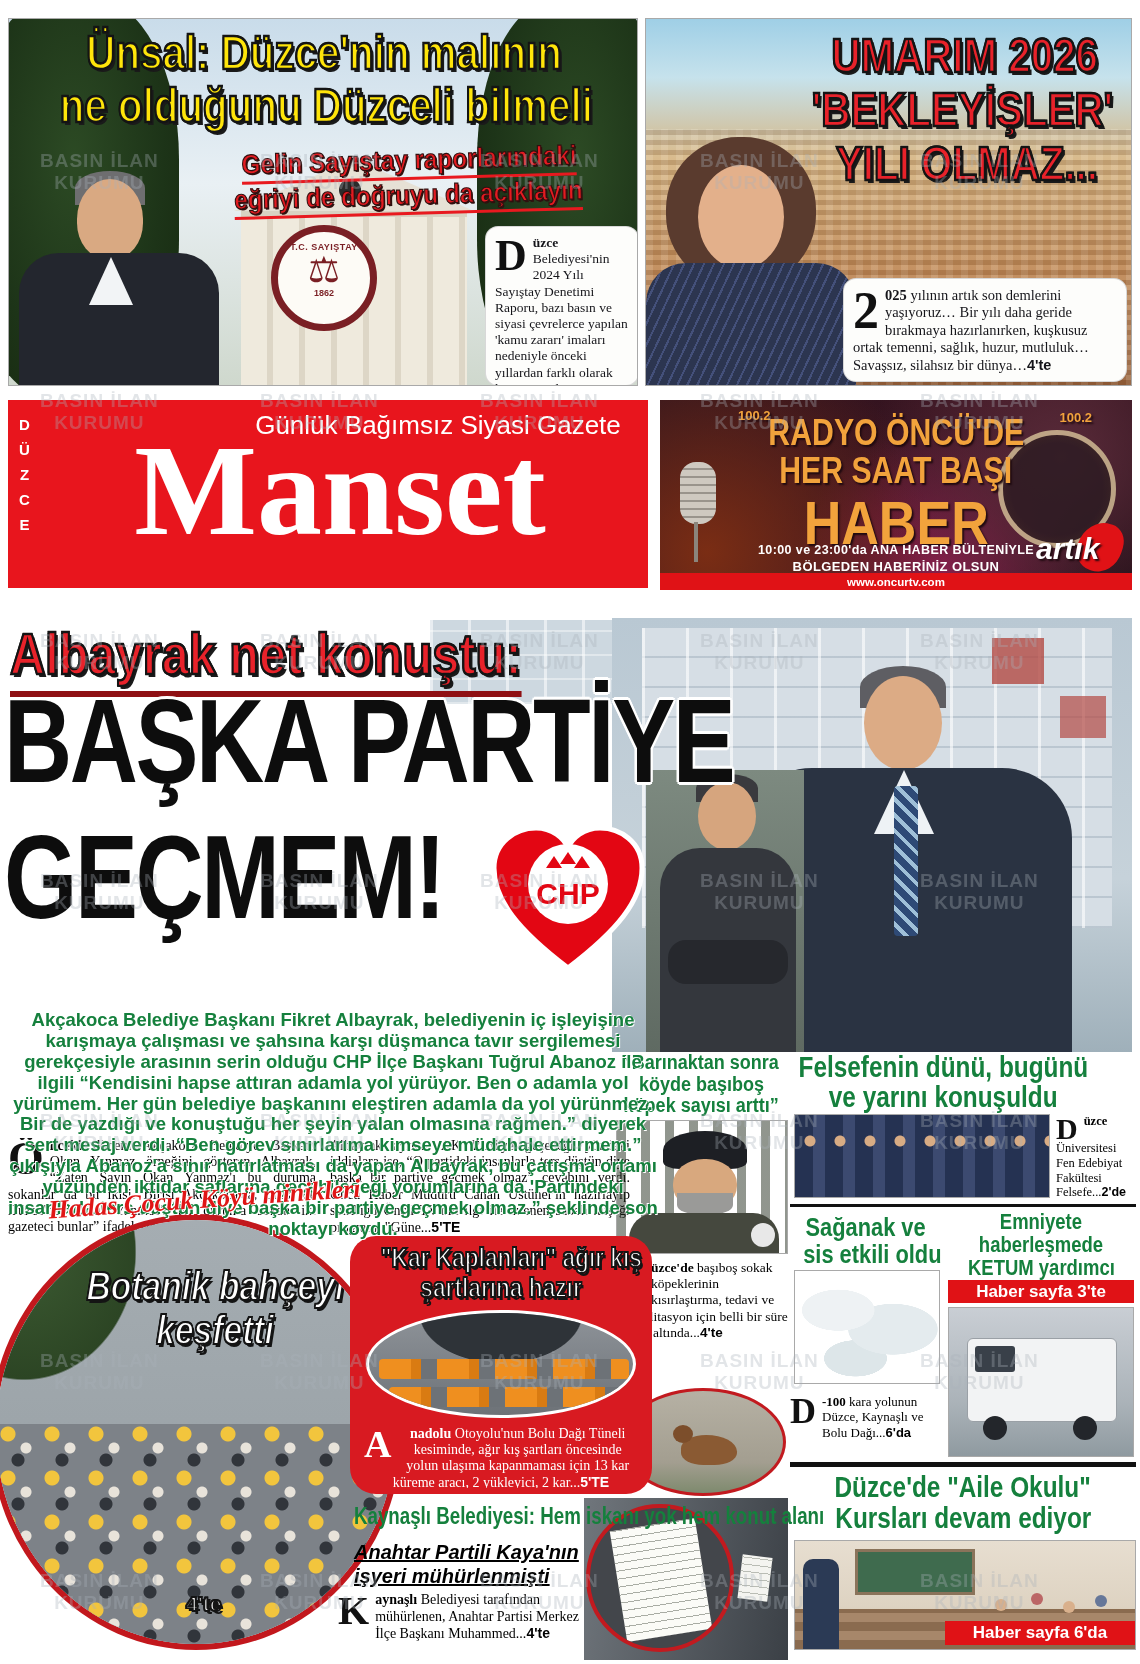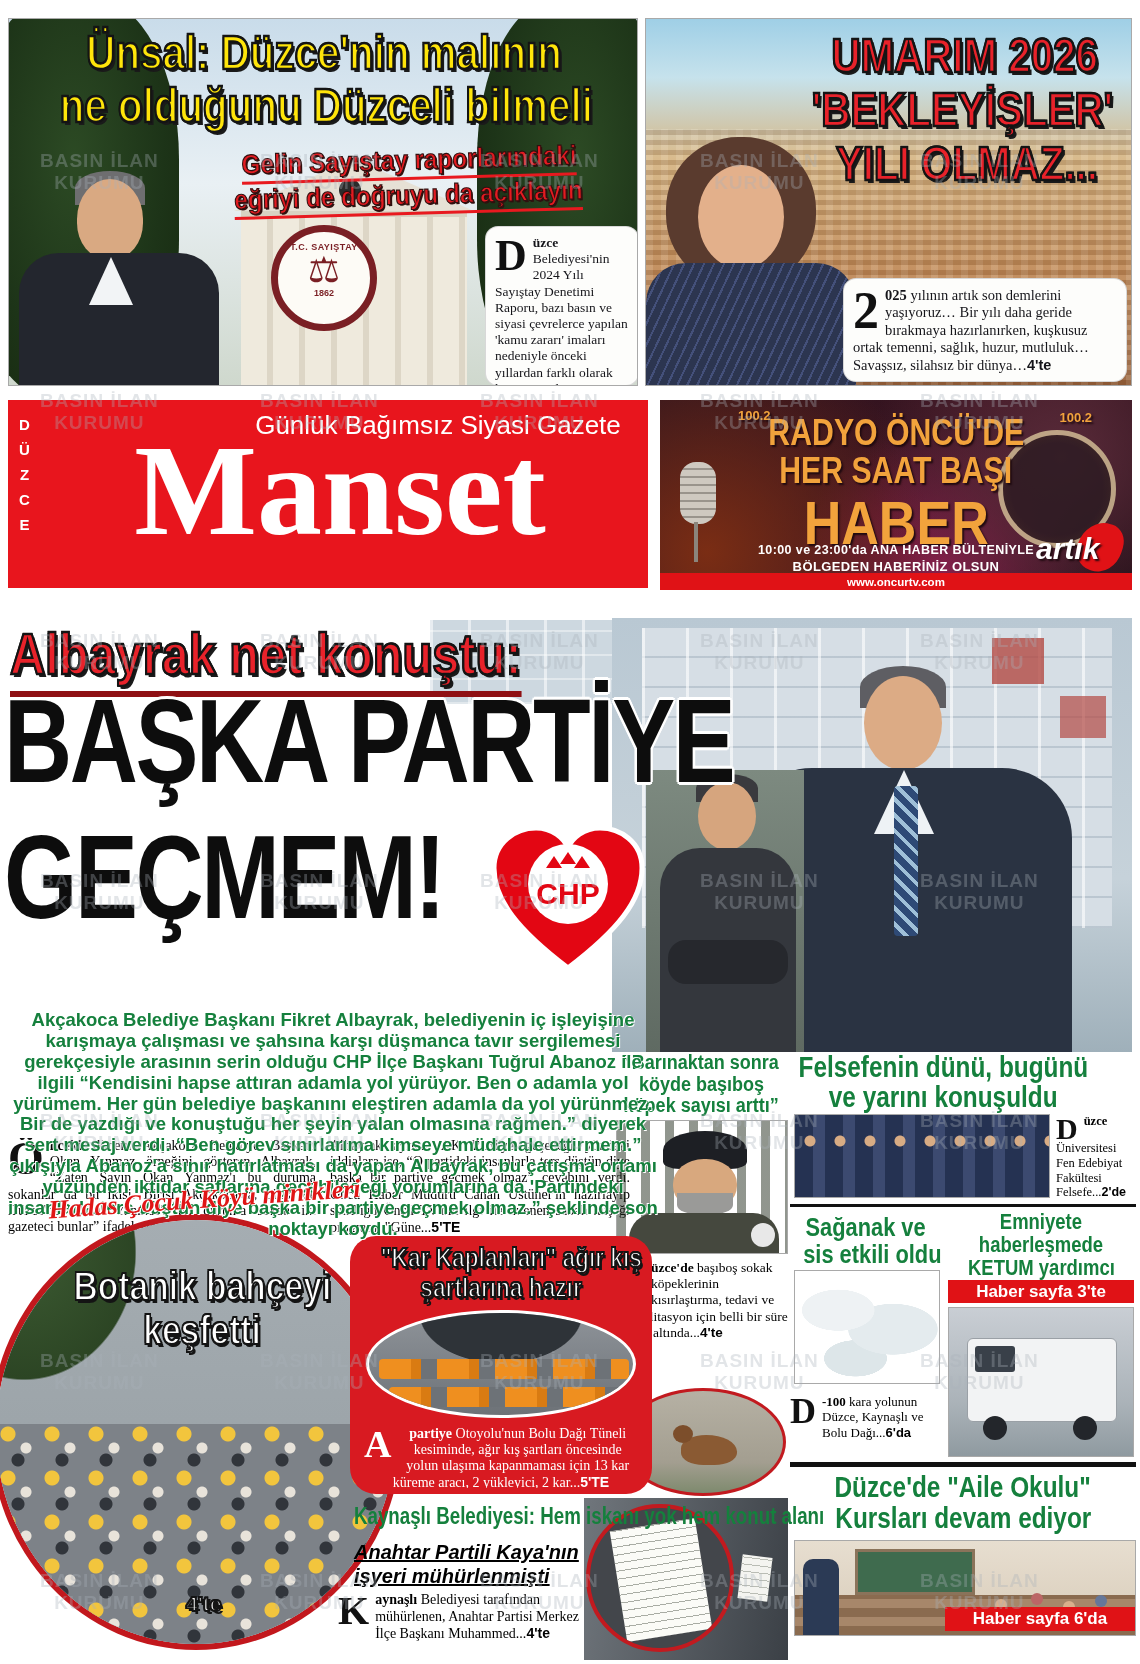--- a/index.html
+++ b/index.html
@@ -330,55 +330,55 @@
     <div class="wheel" style="left:34px;top:108px;width:24px;height:24px;"></div>
     <div class="wheel" style="left:124px;top:108px;width:24px;height:24px;"></div>
   </div>
 
   <div class="abs" style="left:790px;top:1462px;width:346px;height:5px;background:#111;"></div>
 
   <div class="abs center hblack" style="left:790px;top:1472px;width:346px;font-size:29px;line-height:1.08;">
     <span class="condc">Düzce'de "Aile Okulu"</span><br>
     <span class="condc">Kursları devam ediyor</span>
   </div>
-  <div class="ph class frame" style="left:794px;top:1540px;width:342px;height:96px;">
+  <div class="ph class frame" style="left:794px;top:1540px;width:342px;height:110px;">
     <div class="board" style="left:60px;top:8px;width:120px;height:46px;"></div>
     <div class="desks" style="left:0;bottom:0;width:100%;height:40px;"></div>
     <div class="teacher" style="left:8px;top:18px;width:36px;height:100px;"></div>
     <div class="pupil" style="left:200px;top:58px;"></div>
     <div class="pupil" style="left:236px;top:52px;background:#b66;"></div>
     <div class="pupil" style="left:268px;top:60px;background:#d9b08c;"></div>
     <div class="pupil" style="left:300px;top:54px;background:#679;"></div>
     <div class="redband abs" style="right:0;bottom:4px;width:190px;height:24px;font-size:17px;">Haber sayfa 6'da</div>
   </div>
 
   <div class="abs script" style="left:48px;top:1184px;width:330px;font-size:26px;transform:rotate(-4deg);z-index:12;">Hadas Çocuk Köyü minikleri</div>
   <div class="circ-bot" style="left:-10px;top:1214px;width:412px;height:436px;">
     <div class="abs concrete" style="inset:0;"></div>
     <div class="abs" style="left:0;top:0;width:140px;height:160px;background:radial-gradient(ellipse at 20% 20%, #3c5a32 0%, #2c4524 70%, transparent 71%);"></div>
     <div class="abs kids" style="left:0;bottom:0;width:100%;height:52%;"></div>
-    <div class="abs center" style="left:20px;top:44px;width:372px;font-weight:bold;font-size:40px;line-height:1.1;z-index:2;">
+    <div class="abs center" style="left:33px;top:44px;width:372px;font-weight:bold;font-size:40px;line-height:1.1;z-index:2;font-style:italic;">
       <span class="condc o-wht">Botanik bahçeyi</span><br>
       <span class="condc o-wht">keşfetti</span>
     </div>
     <div class="abs o-wht" style="left:190px;top:372px;font-size:21px;font-weight:bold;z-index:2;">4'te</div>
   </div>
 
   <div class="abs karbox" style="left:350px;top:1236px;width:302px;height:258px;z-index:5;">
     <div class="abs center" style="left:6px;top:8px;width:290px;font-weight:bold;font-size:27px;line-height:1.1;">
       <span class="condc o-wht">"Kar Kaplanları" ağır kış</span><br>
       <span class="condc o-wht">şartlarına hazır</span>
     </div>
     <div class="oval tunnel" style="left:16px;top:74px;width:270px;height:108px;border:3px solid #fff;">
       <div class="arch"></div>
       <div class="trow" style="left:10px;top:46px;width:250px;"></div>
       <div class="trow" style="left:20px;top:74px;width:236px;"></div>
     </div>
     <div class="abs serif" style="left:14px;top:190px;width:274px;height:62px;color:#fff;font-size:14px;line-height:1.15;text-align:center;overflow:hidden;">
-      <span class="dcap" style="font-size:38px;color:#fff;">A</span><b>partiye</b><span> Otoyolu'nun Bolu Dağı Tüneli kesiminde, ağır kış şartları öncesinde yolun ulaşıma kapanmaması için 13 kar küreme aracı, 2 yükleyici, 2 kar...</span><span class="jump">5'TE</span>
+      <span class="dcap" style="font-size:38px;color:#fff;">A</span><b>nadolu</b><span> Otoyolu'nun Bolu Dağı Tüneli kesiminde, ağır kış şartları öncesinde yolun ulaşıma kapanmaması için 13 kar küreme aracı, 2 yükleyici, 2 kar...</span><span class="jump">5'TE</span>
     </div>
   </div>
 
   <div class="abs hblack" style="left:354px;top:1502px;z-index:6;">
     <span class="cond" style="font-size:24px;transform:scaleX(.78);">Kaynaşlı Belediyesi: Hem iskanı yok hem konut alanı</span>
   </div>
   <div class="abs" style="left:354px;top:1540px;width:240px;font-size:20px;font-weight:bold;font-style:italic;line-height:1.2;text-decoration:underline;">
     <span>Anahtar Partili Kaya'nın</span><br>
     <span>işyeri mühürlenmişti</span>
   </div>

